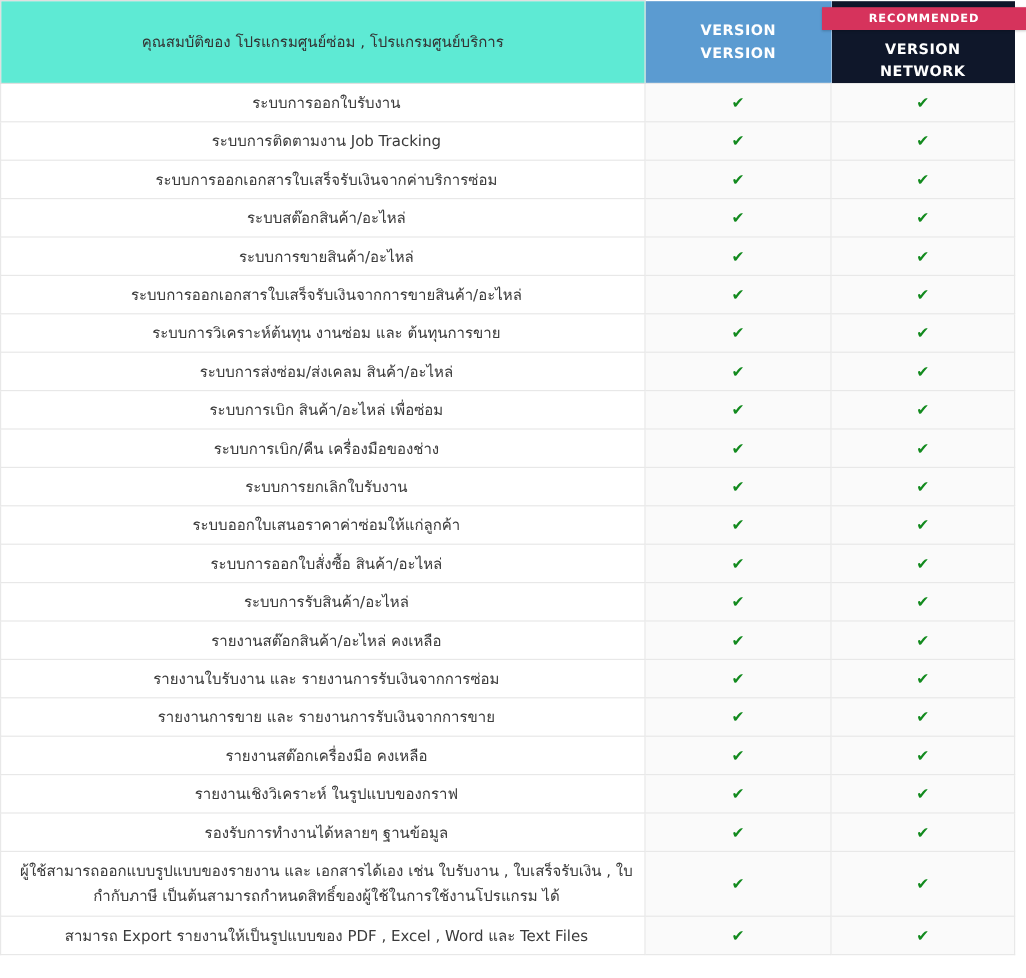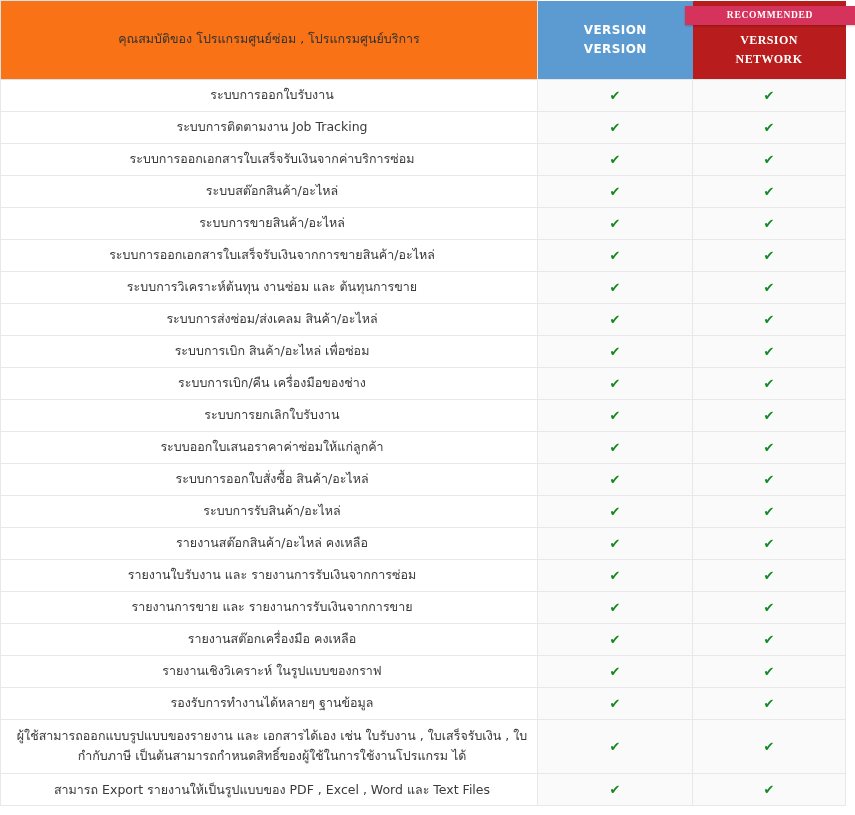--- a/index.html
+++ b/index.html
@@ -35,21 +35,21 @@
   
   thead th {
     padding: 0;
     margin: 0;
     vertical-align: middle;
     font-weight: bold;
   }
 
   th.head-feature {
     height: 68px;
-    background: #f97316;
+    background: #5eead4;
     border: 1px solid #e0e0e0;
     color: #333333;
     font-size: 12.5px;
     font-weight: normal;
     text-align: center;
     line-height: 1.5;
     padding: 0 14px;
     margin-left: 20px;
   }
 
@@ -60,31 +60,29 @@
     color: #ffffff;
     font-size: 12px;
     letter-spacing: .4px;
     text-align: center;
     line-height: 1.55;
     vertical-align: middle;
   }
 
   th.head-net {
     height: 68px;
-    background: #b91c1c;
+    background: #0f172a;
     border: none;
     color: #ffffff;
     font-size: 12px;
     letter-spacing: .4px;
     text-align: center;
     line-height: 1.55;
     vertical-align: bottom;
     position: relative;
-    padding-bottom: 10px;
-    font-family: Liberation Serif, serif;
   }
 
   .ribbon {
     position: absolute;
     top: 5px;
     left: -8px;
     right: -10px;
     height: 19px;
     line-height: 19px;
     background: #d6335c;

